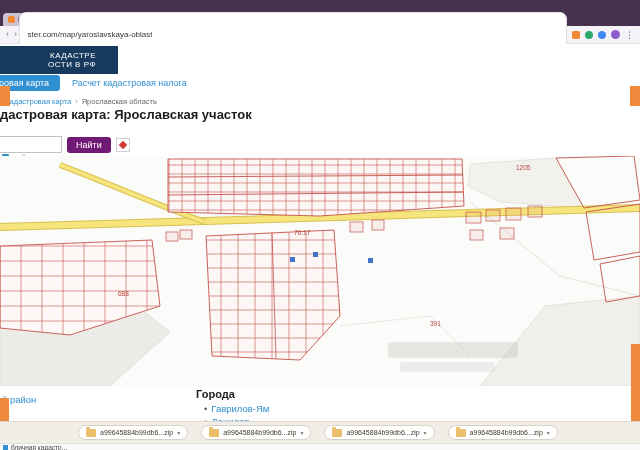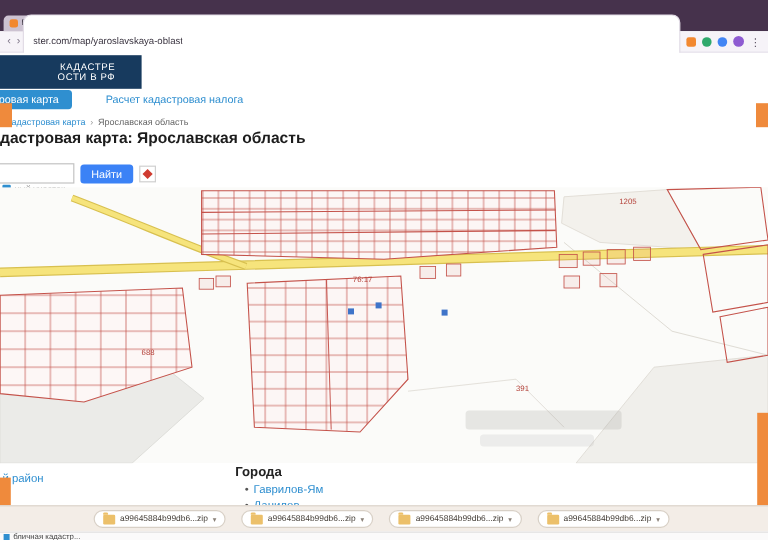--- a/index.html
+++ b/index.html
@@ -34,34 +34,34 @@
   .menu-ic{color:#5c5364;font-size:9px}
 
   
   .page{position:relative;height:406px;background:#fff;overflow:hidden}
 
   .logo{position:absolute;left:-42px;top:2px;width:160px;height:28px;background:#173a5e;
         color:#fff;display:flex;flex-direction:column;justify-content:center;align-items:flex-end;
         padding-right:22px;box-sizing:border-box}
   .logo-line{font-size:8px;font-weight:normal;letter-spacing:.5px;line-height:9px}
 
-  .navrow{position:absolute;left:0;top:31px;width:100%;display:flex;align-items:center;gap:28px}
+  .navrow{position:absolute;left:0;top:31px;width:100%;display:flex;align-items:center;gap:12px}
   .pill{margin-left:-12px;background:#2f8fd0;color:#fff;font-size:9px;padding:3px 11px;border-radius:3px;white-space:nowrap}
   .taxlink{color:#2f8fd0;font-size:9px;text-decoration:none}
 
   .crumbs{position:absolute;top:53px;left:0;display:flex;gap:4px;align-items:center;font-size:7.5px}
   .crumb-link{color:#2f8fd0}
   .crumb-sep{color:#999}
   .crumb-cur{color:#666}
 
   .page-title{position:absolute;top:63px;left:0;font-size:13px;font-weight:bold;color:#1c1c1c;white-space:nowrap}
 
   .searchrow{position:absolute;top:92px;left:0;display:flex;align-items:center;gap:5px}
   .search-input{width:72px;height:13px;border:1px solid #c3c3c3;background:#fff;margin-left:-16px}
-  .findbtn{background:#3b82f6;color:#fff;font-size:9px;padding:3px 9px;border-radius:3px;border:none}
+  .findbtn{background:#701a75;color:#fff;font-size:9px;padding:3px 9px;border-radius:3px;border:none}
   .legendbtn{width:14px;height:14px;background:#fff;border:1px solid #d0d0d0;display:flex;
              align-items:center;justify-content:center;box-sizing:border-box}
   .legend-glyph{width:6px;height:6px;background:#cf3b30;transform:rotate(45deg)}
 
   .type-frag{position:absolute;top:109px;left:2px;display:flex;gap:3px;align-items:center;
              font-size:7.5px;color:#777}
   .type-icon{width:7px;height:7px;background:#2f8fd0;border-radius:1px}
 
   .mapwrap{position:absolute;top:112px;left:0;width:640px;height:230px}
   .map-label{font-size:6.5px;fill:#b5443c}
@@ -163,21 +163,21 @@
     <span class="pill">ровая карта</span>
     <span class="taxlink">Расчет кадастровая налога</span>
   </div>
 
   <div class="crumbs">
     <span class="crumb-link">я кадастровая карта</span>
     <span class="crumb-sep">›</span>
     <span class="crumb-cur">Ярославская область</span>
   </div>
 
-  <div class="page-title">дастровая карта: Ярославская область</div>
+  <div class="page-title">дастровая карта: Ярославская участок</div>
 
   <div class="searchrow">
     <input class="search-input" style="">
     <button class="findbtn">Найти</button>
     <span class="legendbtn">
       <span class="legend-glyph"></span>
     </span>
   </div>
 
   <div class="type-frag">

